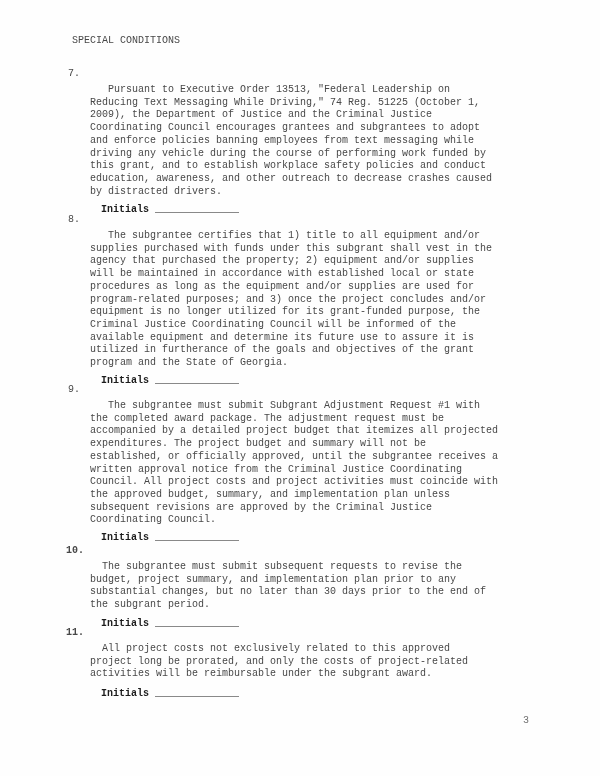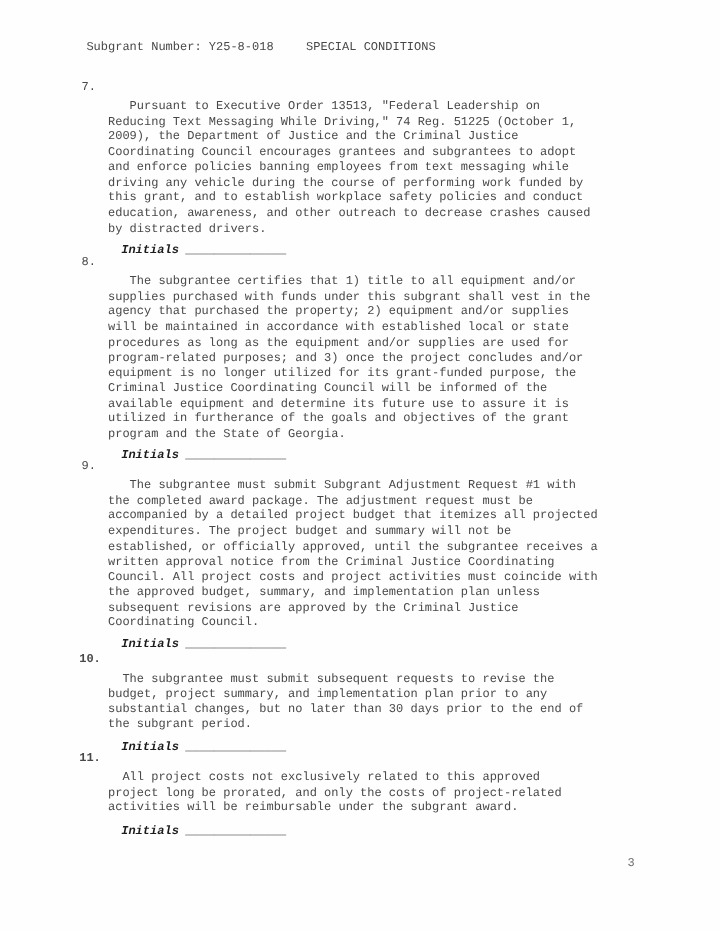--- a/index.html
+++ b/index.html
@@ -30,41 +30,39 @@
     white-space: pre;
     text-indent: 18px;
   }
   .cond-text.indent-sm { text-indent: 12px; }
 
   .initials-line {
     left: 89px;
     white-space: pre;
     font-weight: bold;
     color: #1c1c1c;
-    font-style: italic;
   }
 
   .page-number { top: 715px; left: 523px; color: #6e6e6e; }
 
   #item7  { top: 68px; }
   #init7  { top: 191px; }
   #item8  { top: 214px; }
   #init8  { top: 362px; }
   #item9  { top: 384px; }
   #init9  { top: 519px; }
   #item10 { top: 545px; }
   #init10 { top: 605px; }
   #item11 { top: 627px; }
   #init11 { top: 675px; }
 </style>
 </head>
 <body>
 
 <div class="abs doc-header">
-  <span>Subgrant Number: Y25-8-018</span>
   <span>SPECIAL CONDITIONS</span>
 </div>
 
 <div class="abs condition" id="item7">
   <span class="cond-number">7.</span>
   <div class="cond-text">Pursuant to Executive Order 13513, "Federal Leadership on
 Reducing Text Messaging While Driving," 74 Reg. 51225 (October 1,
 2009), the Department of Justice and the Criminal Justice
 Coordinating Council encourages grantees and subgrantees to adopt
 and enforce policies banning employees from text messaging while

